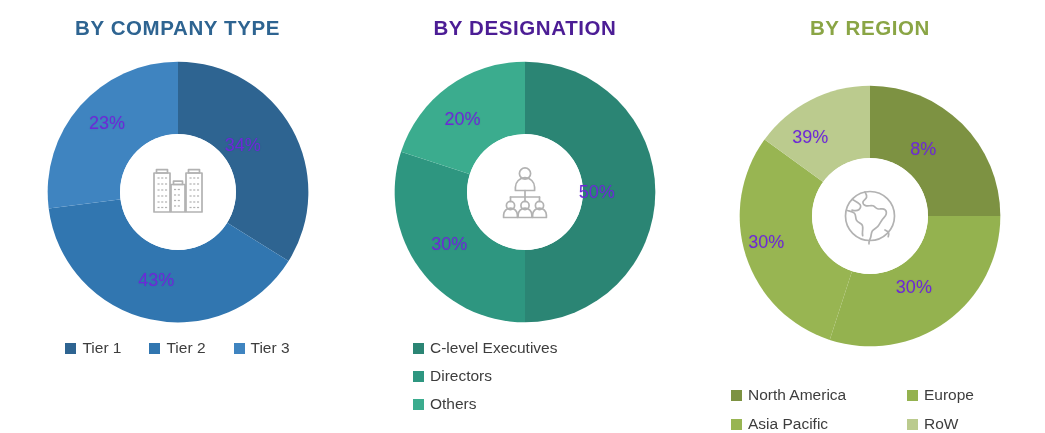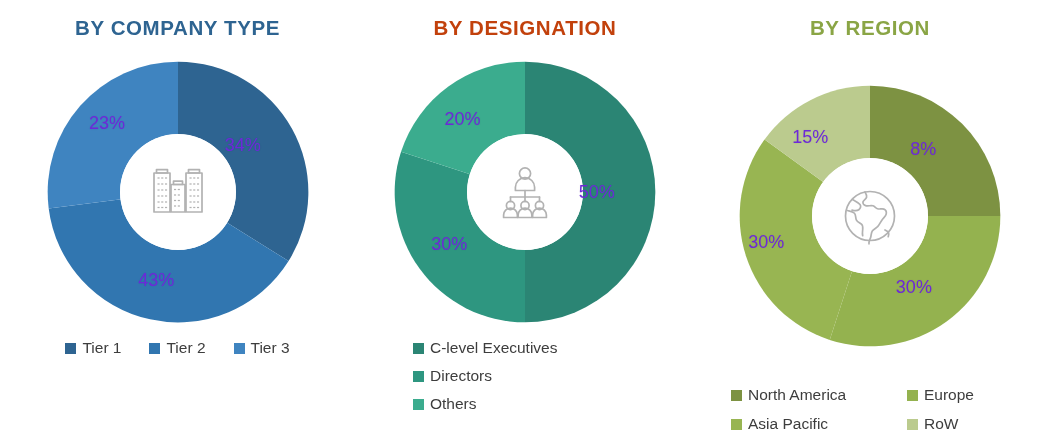--- a/index.html
+++ b/index.html
@@ -39,21 +39,21 @@
   .panel-title {
     font-size: 20.5px;
     font-weight: bold;
     letter-spacing: 0.6px;
     text-align: center;
     margin-top: 16px;
     margin-bottom: 12px;
     white-space: nowrap;
   }
   .title-company { color: #2e6491; }
-  .title-designation { color: #c2410c; }
+  .title-designation { color: #4c1d95; }
   .title-region { color: #8aa545; }
 
   .donut-wrap {
     position: relative;
     width: 266px;
     height: 266px;
     margin-top: 7px;
   }
   .donut-wrap svg {
     display: block;
@@ -304,21 +304,21 @@
           <path d="M 14.5 15.5 c 2.5 1.5 5.5 2.5 7.5 5 c 1.4 1.8 0.4 4 -1.2 5.2 c -2 1.5 -4.6 1 -6.8 0.4"></path>
           <path d="M 9.5 26.5 c 2.5 0.6 5.2 0.8 7 2.8 c 1.6 1.8 0.8 4.4 1.8 6.5 c 1 2.2 3.4 3 5.2 4.4 c 1.6 1.3 1.4 3.6 1.2 5.5 c -0.2 2 -0.6 4 0 6"></path>
           <path d="M 27 8 c 1 1.6 2.2 3.4 1.6 5.3 c -0.6 1.9 -3 2.6 -3.6 4.5 c -0.5 1.7 1 3.3 2.6 3.8 c 2.4 0.8 5 -0.5 7.4 0.2 c 1.8 0.5 2.8 2.4 4.6 3 c 2 0.7 4.3 -0.4 6.3 0.3 c 1.9 0.7 2.7 3 2.3 5 c -0.5 2.3 -2.6 3.8 -4 5.6 c -1.7 2.2 -2.6 5 -4.6 7 c -1.6 1.6 -4 2.4 -5.3 4.3 c -1.2 1.8 -1 4.2 -1.6 6.3 c -0.6 2.2 -2.2 4.3 -1.7 6.5"></path>
           <path d="M 47 46 c 1.4 0.6 3 1.3 3.6 2.8 c 0.5 1.2 0 2.6 -0.4 3.9"></path>
         </svg>
       </div>
 
       <div class="slice-label" style="left:70%; top:25%;">8%</div>
       <div class="slice-label" style="left:66.5%; top:77%;">30%</div>
       <div class="slice-label" style="left:11%; top:60%;">30%</div>
-      <div class="slice-label" style="left:27.5%; top:20.5%;">15%</div>
+      <div class="slice-label" style="left:27.5%; top:20.5%;">39%</div>
     </div>
 
     <div class="legend legend-grid">
       <div class="legend-item">
         <span class="swatch" style="background:#7d9242;"></span>
         <span>North America</span>
       </div>
       <div class="legend-item">
         <span class="swatch" style="background:#94b24f;"></span>
         <span>Europe</span>

